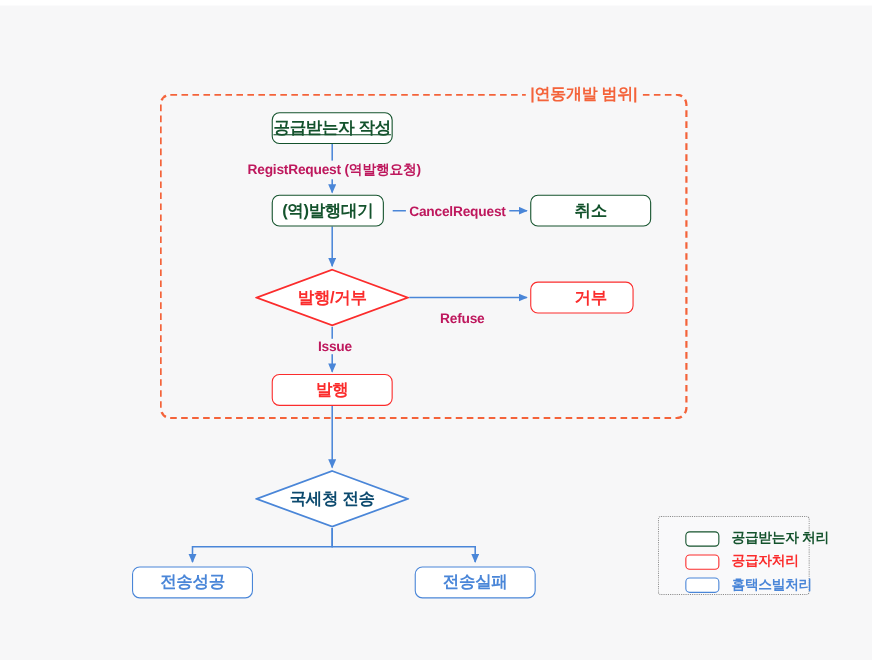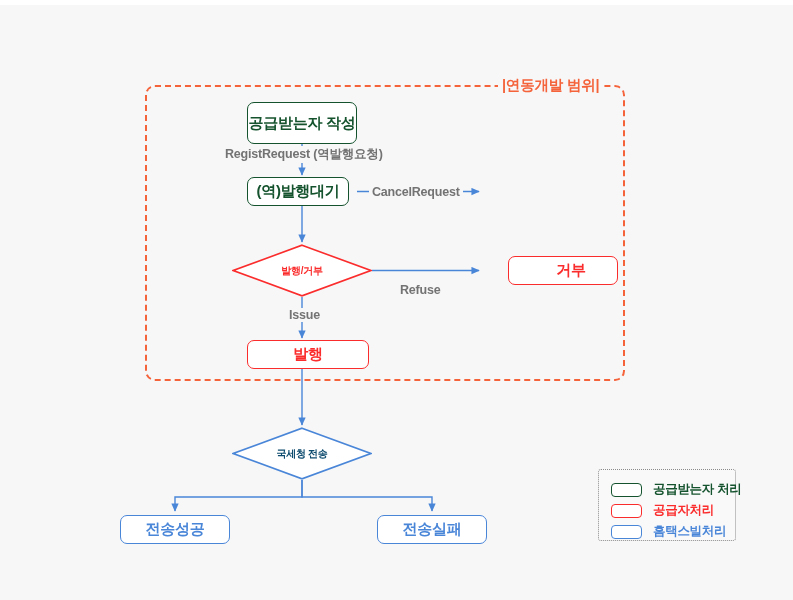--- a/index.html
+++ b/index.html
@@ -81,53 +81,54 @@
     left: 0; top: 0;
   }
   .diamond-label {
     position: absolute;
     left: 0; top: 0;
     width: 100%;
     height: 100%;
     display: flex;
     align-items: center;
     justify-content: center;
-    font-size: 10px;
+    font-size: 15px;
     font-weight: bold;
     letter-spacing: -0.3px;
     white-space: nowrap;
   }
   .diamond-label.red  { color: #fb2c2c; }
   .diamond-label.blue { color: #0c4a6e; }
 
   
   .edge-label {
     position: absolute;
     font-size: 12.5px;
     font-weight: bold;
-    color: #737373;
+    color: #be185d;
     white-space: nowrap;
     background: #f7f7f8;
     padding: 0 3px;
     letter-spacing: -0.2px;
   }
 
   
   .legend {
     position: absolute;
     border: 1.5px dotted #8a8a8a;
     border-radius: 3px;
     background: #f9f9fa;
     box-sizing: border-box;
     padding: 9px 12px;
   }
   .legend-row {
     display: flex;
     align-items: center;
     height: 21px;
+    margin-left: 12px;
   }
   .legend-swatch {
     width: 31px;
     height: 14px;
     border-radius: 4px;
     background: #ffffff;
     box-sizing: border-box;
     margin-right: 11px;
     flex: none;
   }
@@ -168,39 +169,40 @@
 
     <line x1="302" y1="297" x2="302" y2="338" stroke="#4a86d8" stroke-width="1.4" marker-end="url(#arrow)"></line>
 
     <line x1="302" y1="369" x2="302" y2="425" stroke="#4a86d8" stroke-width="1.4" marker-end="url(#arrow)"></line>
 
     <path d="M302,480 L302,497 L175,497 L175,511" fill="none" stroke="#4a86d8" stroke-width="1.4" marker-end="url(#arrow)"></path>
     <path d="M302,480 L302,497 L432,497 L432,511" fill="none" stroke="#4a86d8" stroke-width="1.4" marker-end="url(#arrow)"></path>
   </svg>
 
   <div class="group-box" style="left:145px; top:85px; width:480px; height:296px;"></div>
-  <div class="group-label" style="left:498px; top:76px;">
+  <div class="group-label" style="left:478px; top:76px;">
     <span>|</span><span>연동개발 범위</span><span>|</span>
   </div>
 
-  <div class="node green" style="left:247px; top:102px; width:110px; height:42px;">공급받는자 작성</div>
+  <div class="node green" style="left:247px; top:102px; width:110px; height:29px;text-decoration:underline;">공급받는자 작성</div>
 
   <div class="node green" style="left:247px; top:177px; width:102px; height:29px;">(역)발행대기</div>
 
+  <div class="node green" style="left:482px; top:177px; width:110px; height:29px;">취소</div>
 
   <div class="diamond-wrap" style="left:232px; top:244px; width:140px; height:53px;">
     <svg width="140" height="53" viewBox="0 0 140 53">
       <polygon points="70,1.2 138.8,26.5 70,51.8 1.2,26.5" fill="#ffffff" stroke="#fb2c2c" stroke-width="1.6"></polygon>
     </svg>
     <div class="diamond-label red">발행/거부</div>
   </div>
 
-  <div class="node red" style="left:508px; top:256px; width:110px; height:29px;padding-left:16px;">거부</div>
-
-  <div class="node red" style="left:247px; top:340px; width:122px; height:29px;">발행</div>
+  <div class="node red" style="left:482px; top:256px; width:94px; height:29px;padding-left:16px;">거부</div>
+
+  <div class="node red" style="left:247px; top:340px; width:110px; height:29px;">발행</div>
 
   <div class="diamond-wrap" style="left:232px; top:427px; width:140px; height:53px;">
     <svg width="140" height="53" viewBox="0 0 140 53">
       <polygon points="70,1.2 138.8,26.5 70,51.8 1.2,26.5" fill="#ffffff" stroke="#4a86d8" stroke-width="1.6"></polygon>
     </svg>
     <div class="diamond-label blue">국세청 전송</div>
   </div>
 
   <div class="node blue" style="left:120px; top:515px; width:110px; height:29px;">전송성공</div>
 

